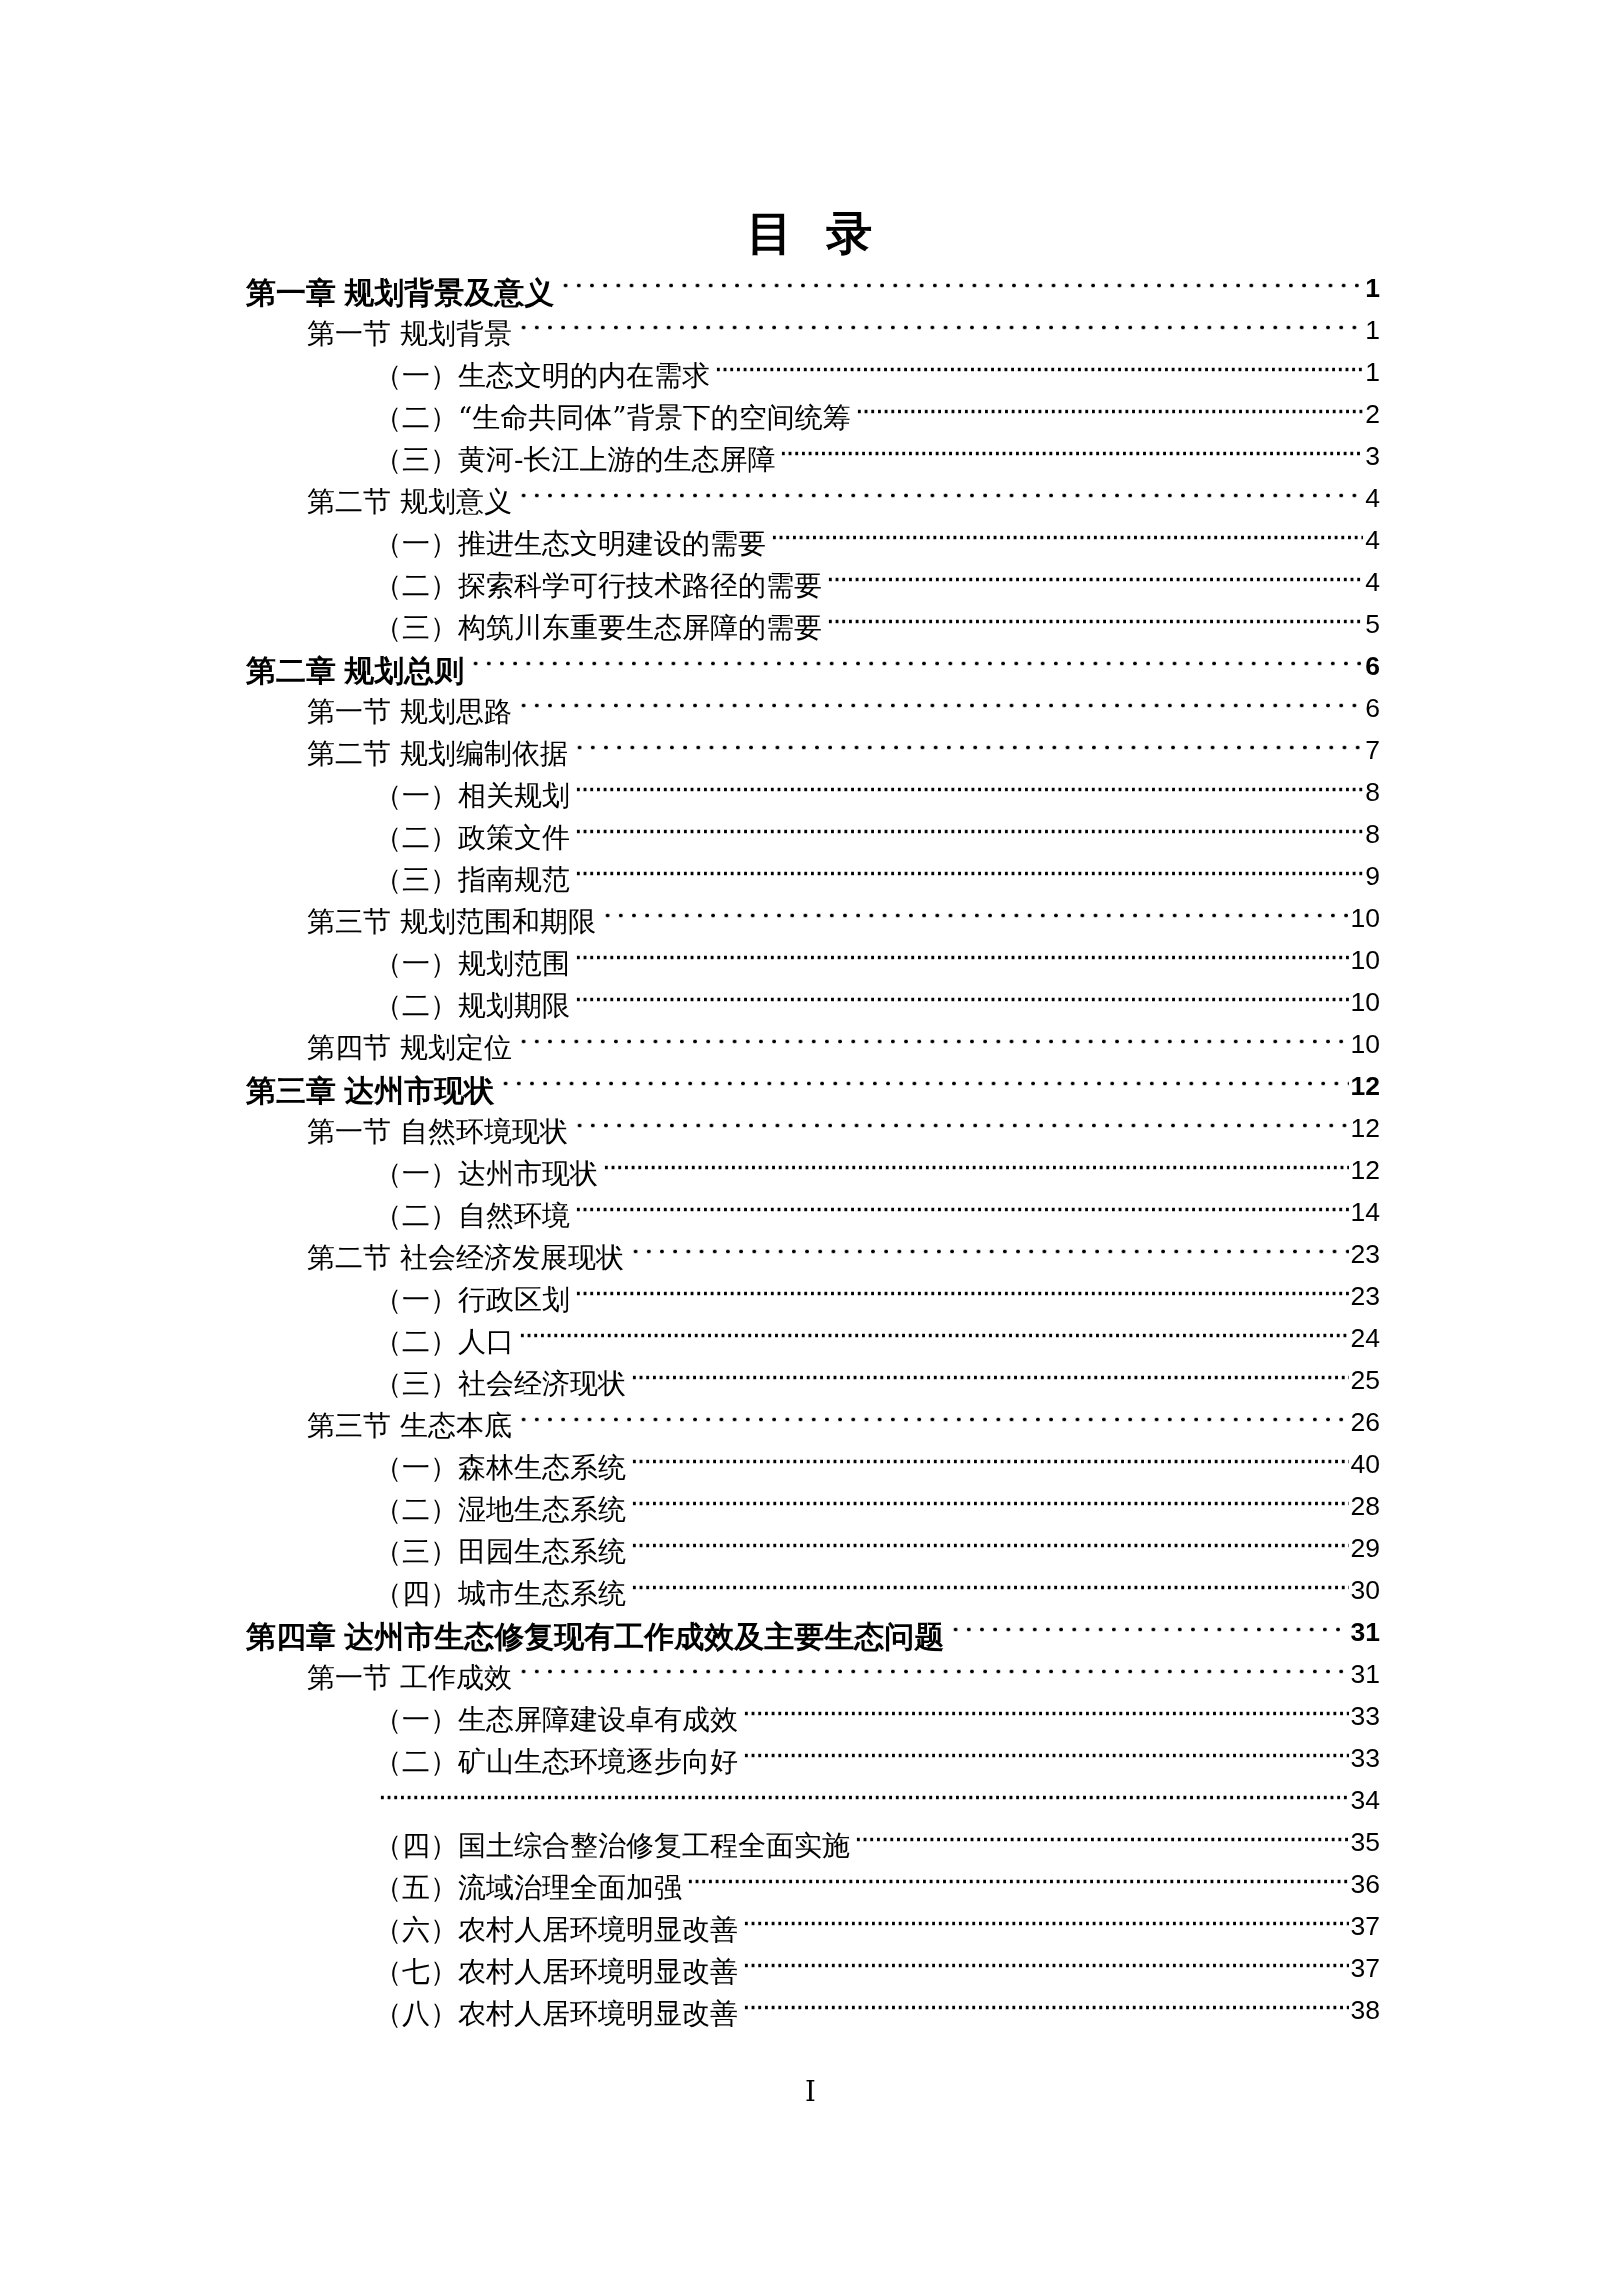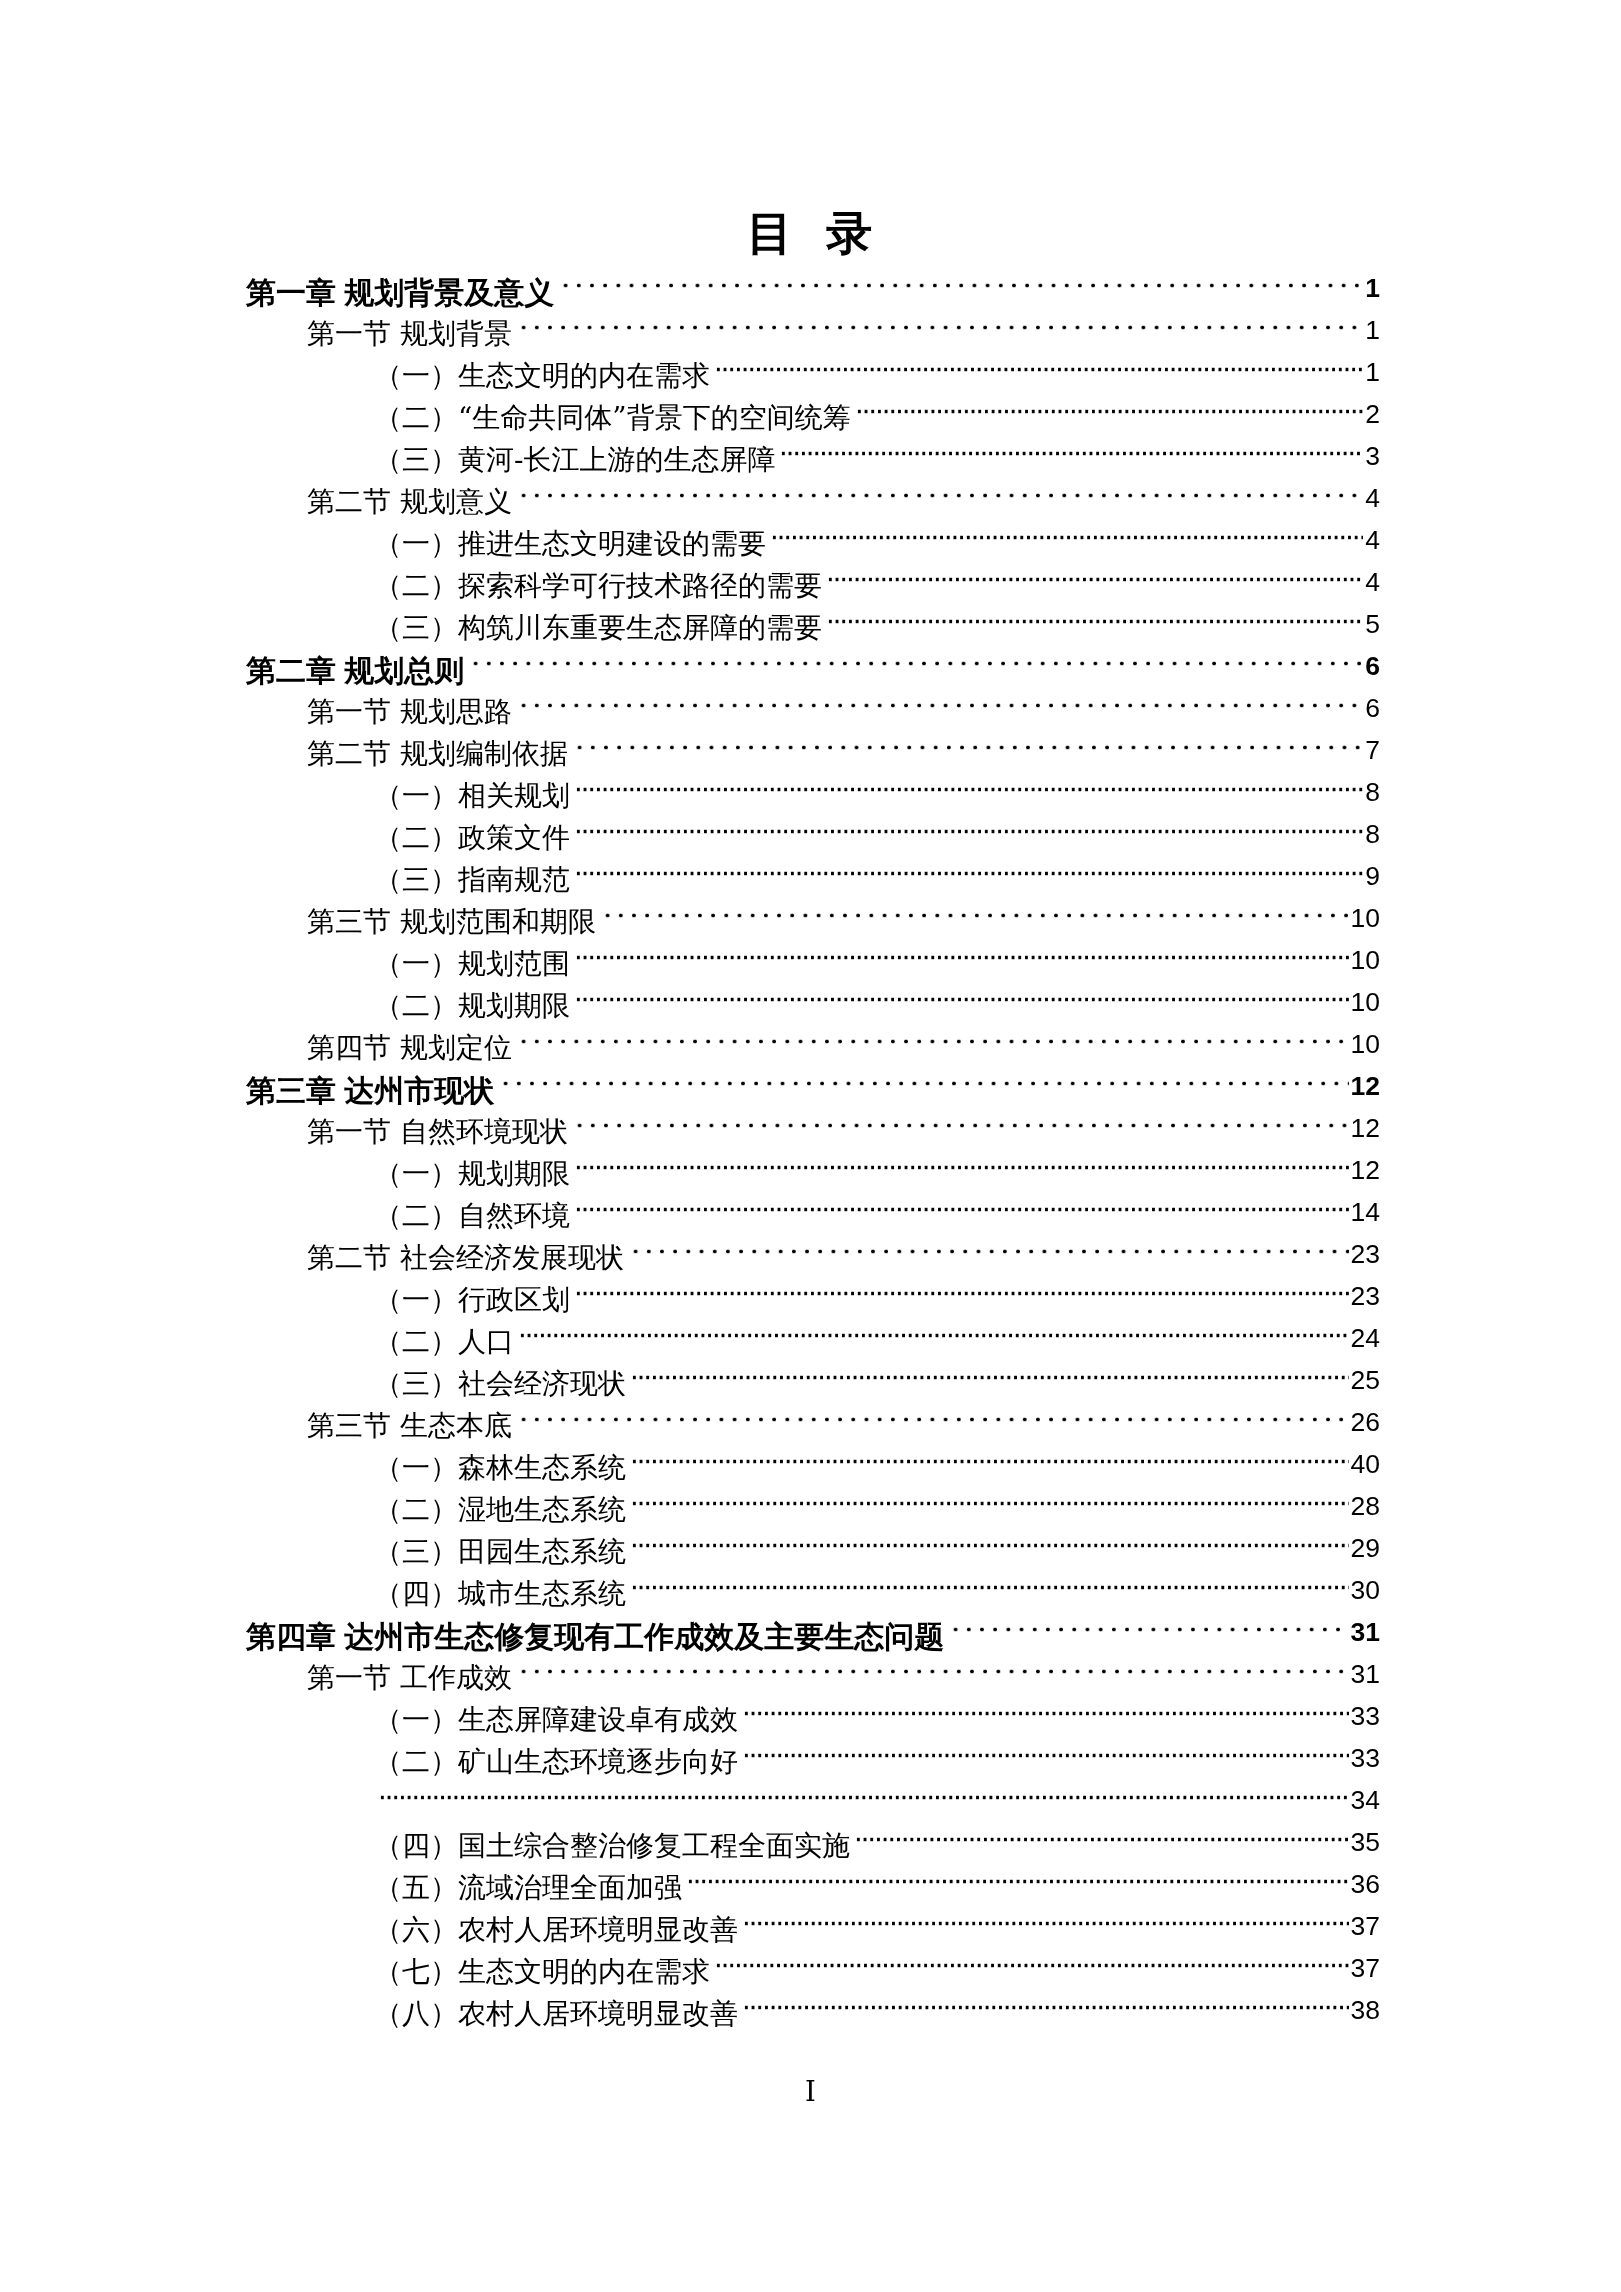--- a/index.html
+++ b/index.html
@@ -202,21 +202,21 @@
     <span class="t">第三章 达州市现状</span>
     <span class="leader"></span>
     <span class="p">12</span>
   </div>
       <div class="row section">
     <span class="t">第一节 自然环境现状</span>
     <span class="leader"></span>
     <span class="p">12</span>
   </div>
       <div class="row item">
-    <span class="t">（一）规划期限</span>
+    <span class="t">（一）达州市现状</span>
     <span class="leader"></span>
     <span class="p">12</span>
   </div>
       <div class="row item">
     <span class="t">（二）自然环境</span>
     <span class="leader"></span>
     <span class="p">14</span>
   </div>
       <div class="row section">
     <span class="t">第二节 社会经济发展现状</span>
@@ -296,21 +296,21 @@
     <span class="t">（五）流域治理全面加强</span>
     <span class="leader"></span>
     <span class="p">36</span>
   </div>
       <div class="row item">
     <span class="t">（六）农村人居环境明显改善</span>
     <span class="leader"></span>
     <span class="p">37</span>
   </div>
       <div class="row item">
-    <span class="t">（七）生态文明的内在需求</span>
+    <span class="t">（七）农村人居环境明显改善</span>
     <span class="leader"></span>
     <span class="p">37</span>
   </div>
       <div class="row item">
     <span class="t">（八）农村人居环境明显改善</span>
     <span class="leader"></span>
     <span class="p">38</span>
   </div>
     </div>
 

